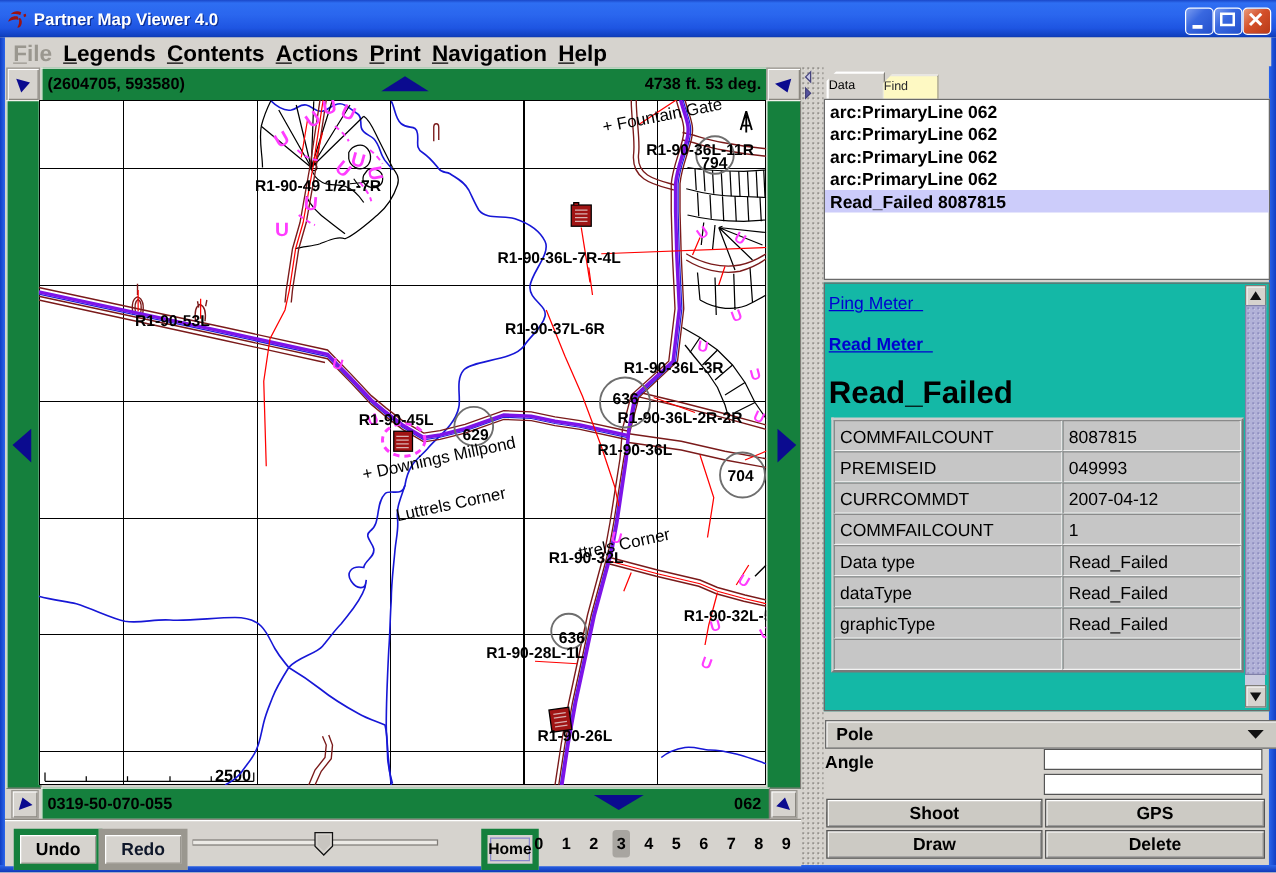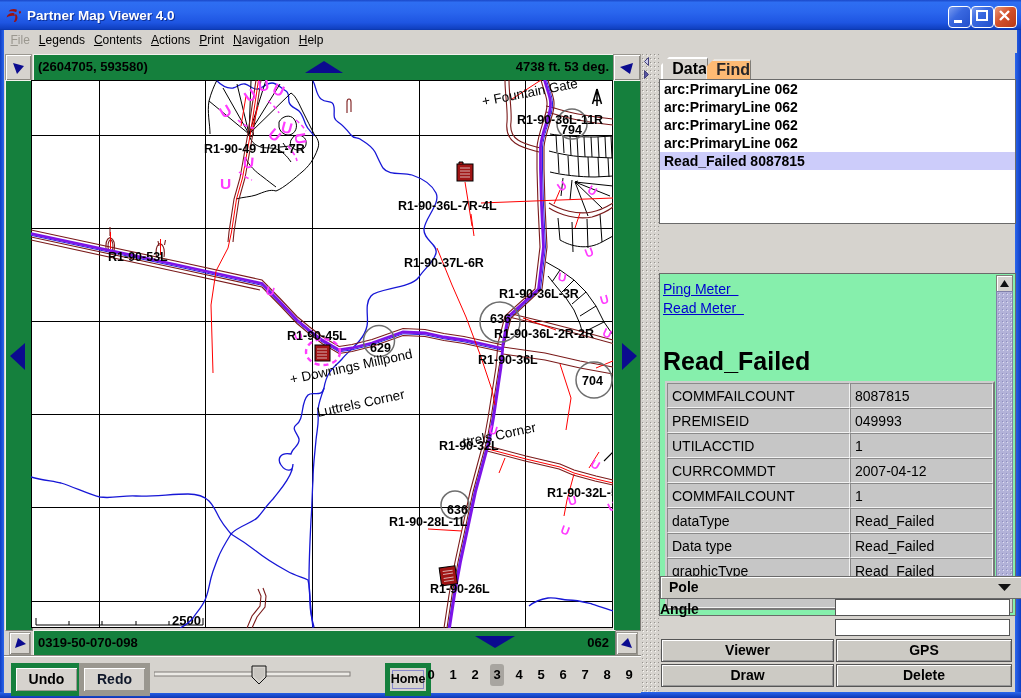--- a/index.html
+++ b/index.html
@@ -11,50 +11,50 @@
   #brdL{left:0;top:30px;width:4px;height:663px;background:linear-gradient(90deg,#0f3dc3,#2b66ec);}
   #brdR{left:1015px;top:30px;width:6px;height:663px;background:linear-gradient(90deg,#2b66ec,#0f3dc3);}
   #brdB{left:0;top:692px;width:1021px;height:6px;background:linear-gradient(#2b66ec,#0e37b5);}
   #title{left:27px;top:8px;color:#fff;font-size:13.5px;font-weight:bold;
          text-shadow:1px 1px 0 #0c2f96;}
   .tbtn{top:6px;width:21px;height:20px;border:1px solid #fff;border-radius:4px;
         background:linear-gradient(135deg,#7a9cf0 0%,#3968e0 40%,#2350cc 100%);
         color:#fff;}
   #btnclose{background:linear-gradient(135deg,#e89a7c 0%,#d4502a 45%,#b83a18 100%);}
   
-  #menubar{left:4px;top:30px;width:1011px;height:23px;background:#d6d3ce;font-size:12px;font-weight:normal;padding-left:2px;}
+  #menubar{left:4px;top:30px;width:1011px;height:23px;background:#d6d3ce;font-size:18px;font-weight:bold;padding-left:2px;}
   .mi{display:inline-block;padding:3px 4.5px 0 4.5px;}
   .mi u{text-decoration:underline;}
   
   .gray{background:#15803d;}
   .bevelout{border-top:1px solid #f4f2ee;border-left:1px solid #f4f2ee;border-right:1px solid #807d78;border-bottom:1px solid #807d78;}
   .navbtn{background:#d6d3ce;border:1px solid #9a9790;box-shadow:inset 1px 1px 0 #fff,inset -1px -1px 0 #8a8780;}
   
   #topbar{left:33px;top:54px;width:581px;height:25px;font-weight:bold;font-size:13px;}
   #botbar{left:33px;top:630px;width:581px;height:25px;font-weight:bold;font-size:13px;}
   #stripL{left:5px;top:80px;width:26px;height:549px;}
   #stripR{left:613px;top:80px;width:26px;height:549px;}
   #mapcanvas{left:31px;top:80px;width:582px;height:548px;background:#fff;}
   
   #divider{left:641px;top:53px;width:18px;height:639px;background:#d6d3ce;
     background-image:radial-gradient(circle at 1.5px 1.5px,#96938e 0.8px,transparent 1px),radial-gradient(circle at 0px 0px,#f8f6f2 0.8px,transparent 1px);
     background-size:4px 4px;background-position:0 0, 2px 2px;}
   
   #rpanel{left:659px;top:53px;width:356px;height:639px;background:#d6d3ce;}
-  .tab{position:absolute;font-size:16px;font-weight:bold;text-align:right;}
+  .tab{position:absolute;font-size:10px;font-weight:normal;text-align:left;}
   #tabData{left:2px;top:4px;width:44px;height:22px;background:#d6d3ce;line-height:20px;
      border:1px solid #807d78;border-bottom:none;border-top:2px solid #fff;border-left:2px solid #fff;
      clip-path:polygon(8px 0,100% 0,100% 100%,0 100%,0 8px);}
-  #tabFind{left:47px;top:6px;width:43px;height:20px;background:#fdba74;line-height:18px;
+  #tabFind{left:47px;top:6px;width:43px;height:20px;background:#fef9c3;line-height:18px;
      border:1px solid #807d78;border-bottom:none;border-top:2px solid #e8e6e2;border-left:1px solid #e8e6e2;color:#26262a;
      clip-path:polygon(8px 0,100% 0,100% 100%,0 100%,0 8px);}
   #list{left:0px;top:26px;width:355px;height:143px;background:#fff;border:1px solid #6a6a6a;font-size:14px;font-weight:bold;}
   .li{height:18px;line-height:18px;padding-left:4px;white-space:nowrap;}
   .sel{background:#ccccfa;}
-  #detail{left:0px;top:173px;width:355px;height:341px;background:#86efac;border:1px solid #6a6a6a;font-size:14px;overflow:hidden;margin-top:47px;}
+  #detail{left:0px;top:173px;width:355px;height:341px;background:#14b8a6;border:1px solid #6a6a6a;font-size:14px;overflow:hidden;}
   a.lnk{color:#0000d0;text-decoration:underline;}
   #dheading{font-size:25px;font-weight:bold;color:#000;}
   table.dt{border-collapse:separate;border-spacing:0;border:2px outset #cdcdcd;}
   table.dt td{background:#c6c6c6;border-top:1px solid #8a8a8a;border-left:1px solid #8a8a8a;border-bottom:1px solid #f2f2f2;border-right:1px solid #f2f2f2;height:23px;font-size:14px;color:#000;padding:0 0 0 4px;}
   #vscroll{position:absolute;right:3px;top:1px;width:16px;height:338px;background:#cbcbdf;}
   .sbtn{position:absolute;left:0;width:15px;height:16px;background:#d6d3ce;border:1px solid #807d78;box-shadow:inset 1px 1px 0 #fff;}
   #sthumb{position:absolute;left:0px;top:16px;width:15px;height:294px;background:#b2b2d8;border:1px solid #8080a8;
     background-image:radial-gradient(circle at 1.5px 1.5px,#8f8fc0 0.8px,transparent 1px),radial-gradient(circle at 0px 0px,#e0e0f4 0.8px,transparent 1px);
     background-size:4px 4px;background-position:0 0,2px 2px;}
   
@@ -122,21 +122,21 @@
   <svg class="abs" style="left:6px;top:262px;" width="18" height="28">
       <path d="M2 0 L2 27 L17 13 Z" fill="#0b0b8f"></path>
     </svg>
   </div>
 
 <div class="abs navbtn" style="left:9px;top:632px;width:20px;height:21px;">
   <svg width="20" height="21">
       <path d="M5 15 L8 5 L16 11 Z" fill="#0b0b8f"></path>
     </svg></div>
 <div class="abs gray bevelout" id="botbar">
-  <span class="abs" style="left:4px;top:4px;">0319-50-070-098</span>
+  <span class="abs" style="left:4px;top:4px;">0319-50-070-055</span>
   <svg class="abs" style="left:440px;top:4px" width="42" height="14">
       <path d="M1 1 L41 1 L21 13 Z" fill="#0b0b8f"></path>
     </svg>
   <span class="abs" style="right:6px;top:4px;">062</span>
 </div>
 <div class="abs navbtn" style="left:616px;top:632px;width:20px;height:21px;">
   <svg width="20" height="21">
       <path d="M15 15 L4 12 L11 5 Z" fill="#0b0b8f"></path>
     </svg></div>
 
@@ -348,50 +348,46 @@
   <div class="tab" id="tabFind">Find</div>
   <div class="abs" id="list">
     <div class="li">arc:PrimaryLine 062</div>
     <div class="li">arc:PrimaryLine 062</div>
     <div class="li">arc:PrimaryLine 062</div>
     <div class="li">arc:PrimaryLine 062</div>
     <div class="li sel">Read_Failed 8087815</div>
   </div>
   <div class="abs" id="detail">
     <div class="abs" style="left:3px;top:7px;"><a class="lnk">Ping Meter&nbsp;&nbsp;</a></div>
-    <div class="abs" style="left:3px;top:26px;"><a class="lnk">Read Meter&nbsp;&nbsp;</a></div>
+    <div class="abs" style="left:3px;top:40px;font-weight:bold;"><a class="lnk">Read Meter&nbsp;&nbsp;</a></div>
     <div class="abs" id="dheading" style="left:3px;top:73px;">Read_Failed</div>
     <table class="dt abs" style="left:5px;top:107px;width:330px;">
       <tbody>
           <tr>
             <td style="width:177px;">COMMFAILCOUNT</td>
             <td>8087815</td>
           </tr>
       <tr>
             <td>PREMISEID</td>
             <td>049993</td>
           </tr>
       <tr>
-            <td>UTILACCTID</td>
-            <td>1</td>
-          </tr>
-      <tr>
             <td>CURRCOMMDT</td>
             <td>2007-04-12</td>
           </tr>
       <tr>
             <td>COMMFAILCOUNT</td>
             <td>1</td>
           </tr>
       <tr>
+            <td>Data type</td>
+            <td>Read_Failed</td>
+          </tr>
+      <tr>
             <td>dataType</td>
-            <td>Read_Failed</td>
-          </tr>
-      <tr>
-            <td>Data type</td>
             <td>Read_Failed</td>
           </tr>
       <tr>
             <td>graphicType</td>
             <td>Read_Failed</td>
           </tr>
       <tr>
             <td>&nbsp;</td>
             <td>&nbsp;</td>
           </tr>
@@ -409,21 +405,21 @@
   </div>
   <div class="abs" id="pole">Pole
     <svg style="position:absolute;right:10px;top:7px;" width="14" height="8">
         <path d="M0 0 L13 0 L6.5 7 Z" fill="#111"></path>
       </svg>
   </div>
   <div class="abs flbl" style="left:1px;top:548px;">Angle</div>
   <div class="finput" style="left:176px;top:546px;width:173px;height:15px;"></div>
   <div class="abs flbl" style="left:1px;top:567px;margin-top:26px;">Distance</div>
   <div class="finput" style="left:176px;top:566px;width:173px;height:15px;"></div>
-  <div class="pbtn" style="left:2px;top:586px;width:171px;height:21px;line-height:21px;">Viewer</div>
+  <div class="pbtn" style="left:2px;top:586px;width:171px;height:21px;line-height:21px;">Shoot</div>
   <div class="pbtn" style="left:2px;top:611px;width:171px;height:21px;line-height:21px;">Draw</div>
   <div class="pbtn" style="left:177px;top:586px;width:174px;height:21px;line-height:21px;">GPS</div>
   <div class="pbtn" style="left:177px;top:611px;width:174px;height:21px;line-height:21px;">Delete</div>
 </div>
 
 <div class="abs" id="toolbar">
   <div class="tbbtn" style="left:7px;top:7px;width:61px;height:23px;line-height:23px;">Undo</div>
   <div class="tbbtn" style="left:75px;top:7px;width:61px;height:23px;line-height:23px;color:#0f172a;border-color:#9a978f;">Redo</div>
   <svg class="abs" style="left:150px;top:9px;" width="200" height="22">
     <rect x="0" y="7" width="196" height="4" fill="#eceae6" stroke="#807d78" stroke-width="1"></rect>

